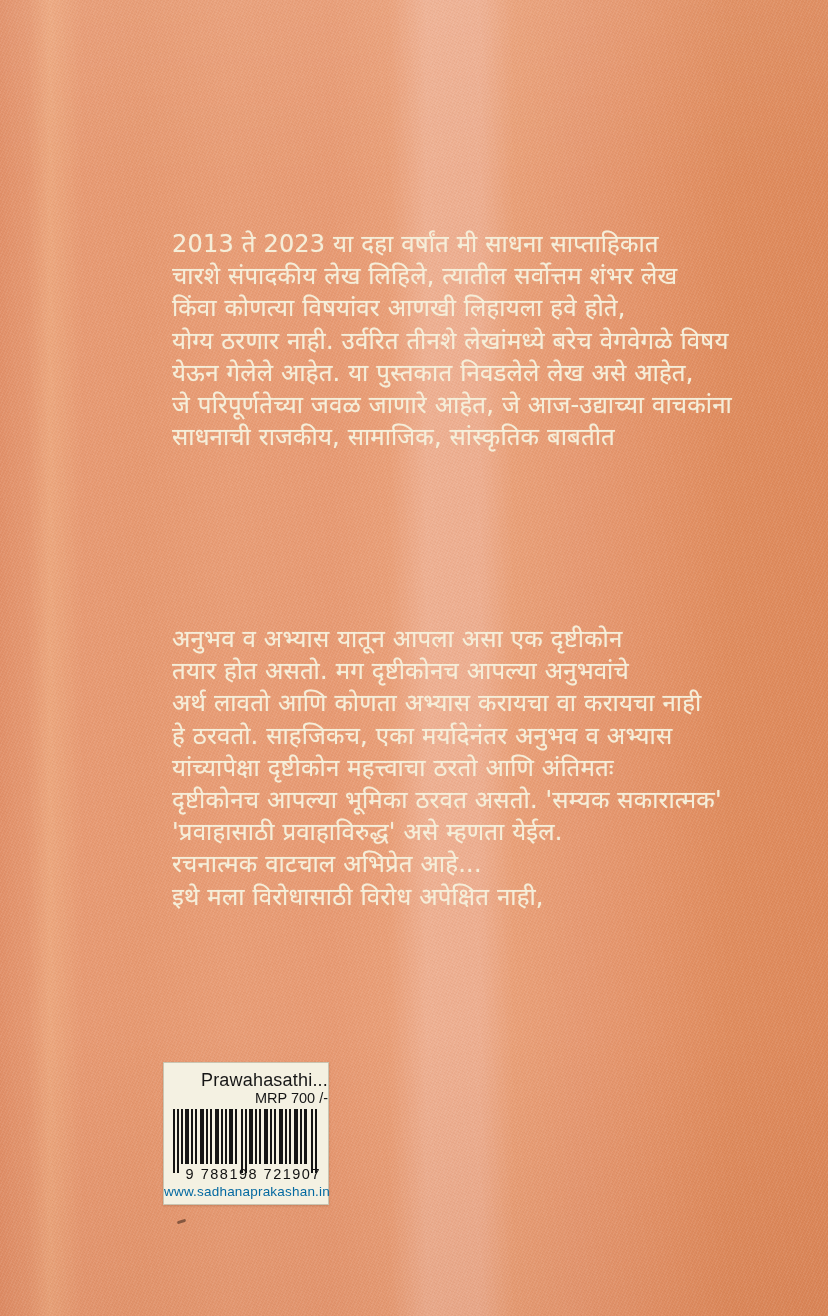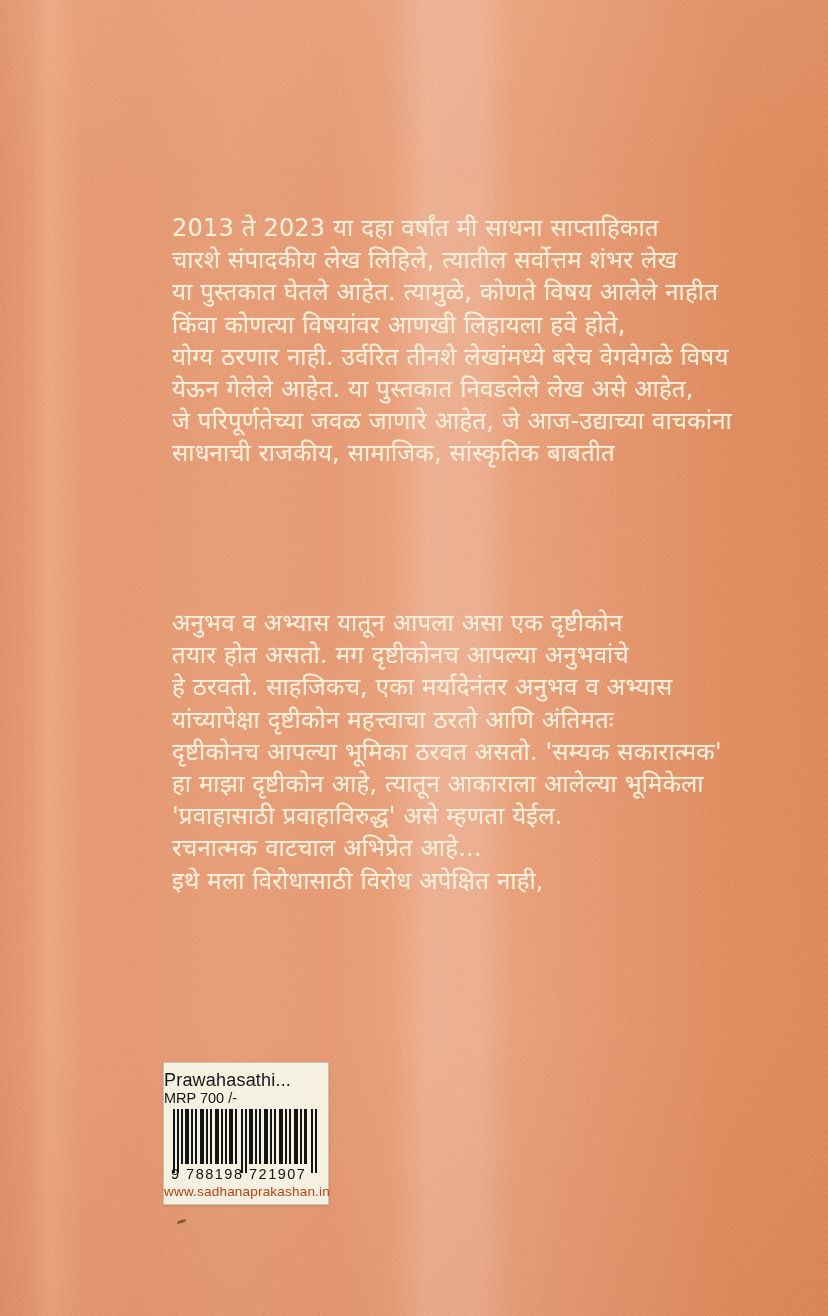--- a/index.html
+++ b/index.html
@@ -32,35 +32,36 @@
   
   .blurb {
     position: absolute;
     left: 172px;
     width: 636px;
     color: #f5eed9;
     font-size: 24px;
     line-height: 32.2px;
     text-shadow: 0 0 1px rgba(255,248,230,.45);
     letter-spacing: .2px;
+    margin-top: 16px;
   }
   .blurb-1 { top: 212px; }
   .blurb-2 { top: 607px; }
   .blurb .line { white-space: nowrap; }
   
   .label {
     position: absolute;
     left: 163px; top: 1062px;
     width: 166px; height: 143px;
     background: #f4f1e2;
     border: 1px solid #c9c5b2;
     box-sizing: border-box;
     box-shadow: 0 1px 2px rgba(120,60,30,.25);
     color: #161616;
-    text-align: left;
+    text-align: right;
     font-family: "Liberation Sans", sans-serif;
   }
   .label-title {
     margin-top: 8px;
     font-size: 18px;
     line-height: 19px;
     letter-spacing: .2px;
   }
   .label-mrp {
     font-size: 14.5px;
@@ -77,56 +78,55 @@
     left: 0; right: 0; bottom: -1px;
     font-size: 14.5px;
     letter-spacing: 1.5px;
     color: #111;
     margin-top: 19px;
   }
   .label-site {
     margin-top: 3px;
     font-size: 13.5px;
     letter-spacing: .2px;
-    color: #c2410c;
+    color: #0369a1;
   }
   
   .speck {
     position: absolute;
     left: 177px; top: 1220px;
     width: 9px; height: 3px;
     background: #6e4733;
     border-radius: 2px;
     transform: rotate(-18deg);
     opacity: .8;
   }
 </style>
 </head>
 <body>
 
 <div class="cover">
 
   <div class="blurb blurb-1">
     <div class="line">2013 ते 2023 या दहा वर्षांत मी साधना साप्ताहिकात</div>
     <div class="line">चारशे संपादकीय लेख लिहिले, त्यातील सर्वोत्तम शंभर लेख</div>
-    <div class="line">या पुस्तकात घेतले आहेत. त्यामुळे, कोणते विषय आलेले नाहीत</div>
     <div class="line">किंवा कोणत्या विषयांवर आणखी लिहायला हवे होते,</div>
     <div class="line">योग्य ठरणार नाही. उर्वरित तीनशे लेखांमध्ये बरेच वेगवेगळे विषय</div>
     <div class="line">येऊन गेलेले आहेत. या पुस्तकात निवडलेले लेख असे आहेत,</div>
     <div class="line">जे परिपूर्णतेच्या जवळ जाणारे आहेत, जे आज-उद्याच्या वाचकांना</div>
     <div class="line">साधनाची राजकीय, सामाजिक, सांस्कृतिक बाबतीत</div>
   </div>
 
   <div class="blurb blurb-2">
     <div class="line">अनुभव व अभ्यास यातून आपला असा एक दृष्टीकोन</div>
     <div class="line">तयार होत असतो. मग दृष्टीकोनच आपल्या अनुभवांचे</div>
+    <div class="line">अर्थ लावतो आणि कोणता अभ्यास करायचा वा करायचा नाही</div>
     <div class="line">हे ठरवतो. साहजिकच, एका मर्यादेनंतर अनुभव व अभ्यास</div>
     <div class="line">यांच्यापेक्षा दृष्टीकोन महत्त्वाचा ठरतो आणि अंतिमतः</div>
     <div class="line">दृष्टीकोनच आपल्या भूमिका ठरवत असतो. 'सम्यक सकारात्मक'</div>
-    <div class="line">हा माझा दृष्टीकोन आहे, त्यातून आकाराला आलेल्या भूमिकेला</div>
     <div class="line">'प्रवाहासाठी प्रवाहाविरुद्ध' असे म्हणता येईल.</div>
     <div class="line">रचनात्मक वाटचाल अभिप्रेत आहे...</div>
     <div class="line">इथे मला विरोधासाठी विरोध अपेक्षित नाही,</div>
   </div>
 
   <div class="label">
     <div class="label-title">Prawahasathi...</div>
     <div class="label-mrp">MRP 700 /-</div>
     <div class="barcode-wrap">
       <svg width="150" height="72" viewBox="0 0 150 72" aria-hidden="true">

